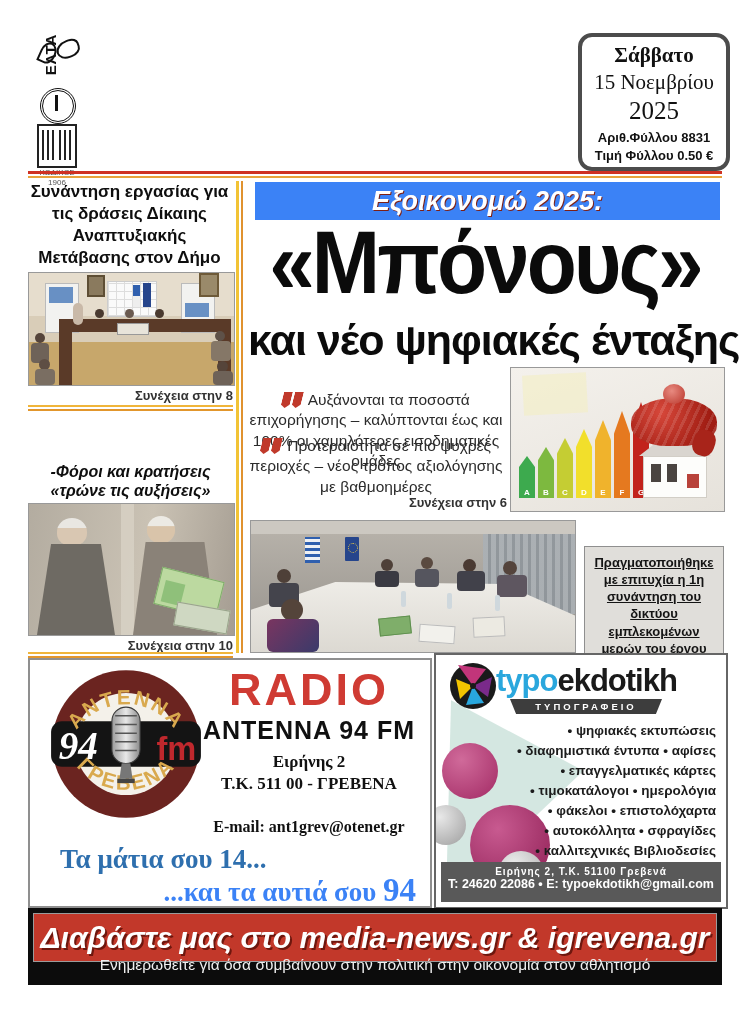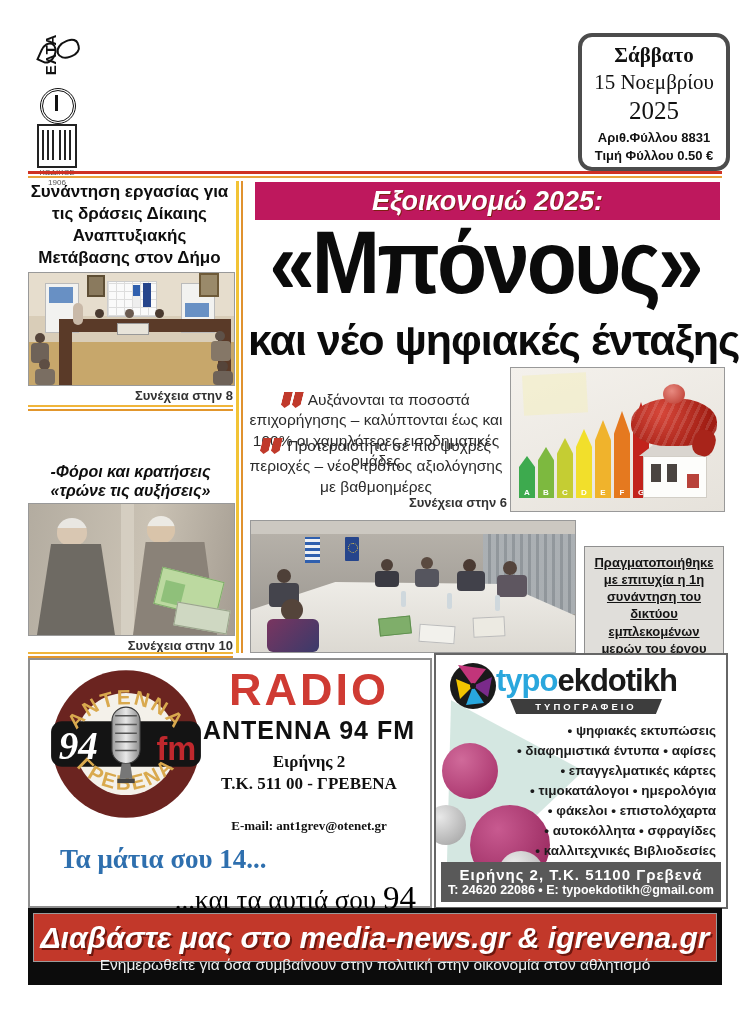--- a/index.html
+++ b/index.html
@@ -33,21 +33,21 @@
   .rule-org{background:#e8a23b;height:2px;}
   .vline-y{background:#f2c335;width:3px;}
   .vline-o{background:#e0922f;width:2px;}
 
   
   .lcol-title{font-weight:bold;text-align:center;color:#0e0e0e;}
   .more{font-weight:bold;font-size:13px;color:#333;text-align:right;}
   .photo{overflow:hidden;border:1px solid #999;}
 
   
-  .kicker{background:#be185d;color:#fff;font-weight:bold;font-style:italic;
+  .kicker{background:#3b82f6;color:#fff;font-weight:bold;font-style:italic;
         font-size:27px;text-align:center;line-height:38px;
         text-shadow:1px 1px 0 #7e1f14;}
   .head1{font-size:82px;font-weight:bold;letter-spacing:-3px;text-align:center;
         color:#0b0b0b;line-height:1;transform:scaleY(1.08);}
   .head2{font-size:43px;font-weight:bold;letter-spacing:-1px;text-align:center;
         color:#0b0b0b;white-space:nowrap;}
   .bullet-p{font-size:15.5px;line-height:1.32;color:#2b2b2b;text-align:center;}
   .flagico{display:inline-block;width:9px;height:16px;background:#c0392b;
         transform:skewX(-14deg);margin-right:2px;vertical-align:-3px;
         clip-path:polygon(0 0,100% 0,100% 78%,50% 100%,0 78%);}
@@ -261,23 +261,23 @@
       <text x="98" y="85" font-family="Liberation Sans,sans-serif" font-size="30" font-weight="bold" fill="#c0282d">fm</text>
       <rect x="57" y="36" width="26" height="52" rx="13" fill="url(#micGrad)" stroke="#3a3a3a"></rect>
       <path d="M 60 44 h 20 M 60 52 h 20 M 60 60 h 20 M 60 68 h 20 M 60 76 h 20" stroke="#555" stroke-width="1.4"></path>
       <path d="M 66 88 h 8 l 2 14 h -12 z" fill="#777"></path>
       <rect x="62" y="102" width="16" height="4" fill="#444"></rect>
     </svg>
     <div class="abs" style="left:168px;top:4px;width:222px;text-align:center;font-size:45px;font-weight:bold;letter-spacing:3px;color:#cf3b33;">RADIO</div>
     <div class="abs" style="left:168px;top:56px;width:222px;text-align:center;font-size:25px;font-weight:bold;letter-spacing:1px;color:#101010;">ANTENNA 94 FM</div>
     <div class="abs ser" style="left:168px;top:92px;width:222px;text-align:center;font-size:17px;font-weight:bold;">Ειρήνης 2</div>
     <div class="abs ser" style="left:168px;top:114px;width:222px;text-align:center;font-size:17px;font-weight:bold;">Τ.Κ. 511 00 - ΓΡΕΒΕΝΑ</div>
-    <div class="abs ser" style="left:168px;top:158px;width:222px;text-align:center;font-size:13px;font-weight:bold;">E-mail: ant1grev@otenet.gr</div>
+    <div class="abs ser" style="left:168px;top:158px;width:222px;text-align:center;font-size:16px;font-weight:bold;">E-mail: ant1grev@otenet.gr</div>
     <div class="abs ser" style="left:30px;top:184px;font-size:27px;font-weight:bold;color:#2e6fae;">Τα μάτια σου 14...</div>
-    <div class="abs ser" style="right:14px;top:220px;font-size:27px;font-weight:normal;color:#000000;white-space:nowrap;">
+    <div class="abs ser" style="right:14px;top:212px;font-size:27px;font-weight:bold;color:#3b82f6;white-space:nowrap;">
       <span>...και τα αυτιά σου </span><span style="font-size:33px;">94</span>
     </div>
   </div>
 
   <div class="abs adbox" style="left:434px;top:653px;width:290px;height:252px;border-color:#666;overflow:hidden;">
     <div class="abs" style="left:-36px;top:70px;width:0;height:0;border-left:90px solid transparent;border-right:60px solid transparent;border-top:180px solid #cfe4de;transform:rotate(28deg);opacity:.9;"></div>
     <div class="abs" style="left:6px;top:88px;width:56px;height:56px;border-radius:50%;background:radial-gradient(circle at 35% 30%,#d06a9a,#a22a64);"></div>
     <div class="abs" style="left:34px;top:150px;width:80px;height:80px;border-radius:50%;background:radial-gradient(circle at 35% 30%,#c85a90,#8e1e54);"></div>
     <div class="abs" style="left:-10px;top:150px;width:40px;height:40px;border-radius:50%;background:radial-gradient(circle at 35% 30%,#e8e8e8,#9e9e9e);"></div>
     <div class="abs" style="left:62px;top:196px;width:46px;height:46px;border-radius:50%;background:radial-gradient(circle at 35% 30%,#ececec,#a8a8a8);"></div>
@@ -300,21 +300,21 @@
       <div class="svc">• διαφημιστικά έντυπα • αφίσες</div>
       <div class="svc">• επαγγελματικές κάρτες</div>
       <div class="svc">• τιμοκατάλογοι • ημερολόγια</div>
       <div class="svc">• φάκελοι • επιστολόχαρτα</div>
       <div class="svc">• αυτοκόλλητα • σφραγίδες</div>
       <div class="svc">• καλλιτεχνικές Βιβλιοδεσίες</div>
       <div class="svc">• προσκλητήρια γάμου – Βάπτισης</div>
     </div>
 
     <div class="abs typo-bar" style="left:5px;right:5px;bottom:5px;height:40px;">
-      <div style="font-size:15px;font-weight:bold;letter-spacing:1px;padding-top:4px;">Ειρήνης 2, Τ.Κ. 51100 Γρεβενά</div>
+      <div style="font-size:10px;font-weight:bold;letter-spacing:1px;padding-top:4px;">Ειρήνης 2, Τ.Κ. 51100 Γρεβενά</div>
       <div style="font-size:12.5px;font-weight:bold;">T: 24620 22086 • E: typoekdotikh@gmail.com</div>
     </div>
   </div>
 
   <div class="abs bban" style="left:28px;top:908px;width:694px;height:77px;">
     <div class="abs bban-red" style="left:5px;top:5px;right:5px;height:47px;">Διαβάστε μας στο media-news.gr &amp; igrevena.gr</div>
     <div class="abs bban-sub" style="left:0;bottom:8px;width:100%;">Ενημερωθείτε για όσα συμβαίνουν στην πολιτική στην οικονομία στον αθλητισμό</div>
   </div>
 
 </div>

